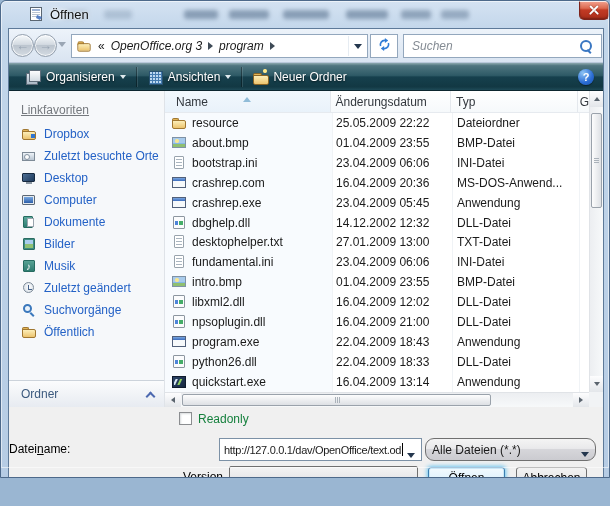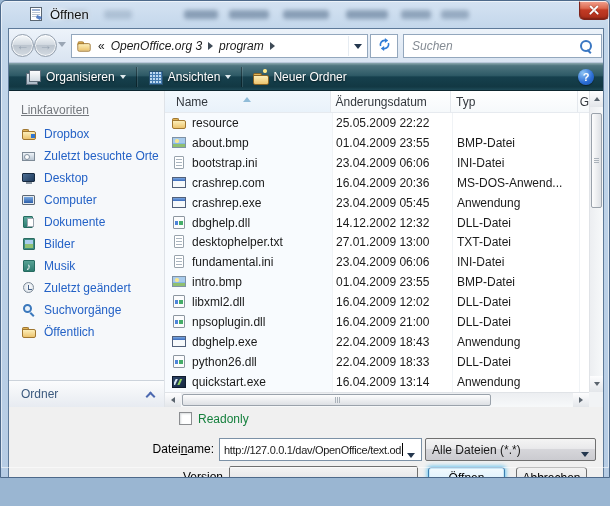--- a/index.html
+++ b/index.html
@@ -135,31 +135,31 @@
       background:linear-gradient(180deg,#fdfdfd,#dde0e4);}
   .hthumb::after{content:'';position:absolute;top:2px;bottom:2px;left:152px;width:5px;
       background:repeating-linear-gradient(90deg,#aab2ba 0 1px,transparent 1px 2px);}
 
   
   .bottom{position:absolute;left:0;right:0;bottom:0;height:83px;background:#f0f0f0;}
   .checkbox{position:absolute;left:170px;top:5px;width:13px;height:13px;background:#fff;
       border:1px solid #8b8d90;box-shadow:inset 1px 1px 2px #d9dcde;}
   .cb-label{position:absolute;left:189px;top:5px;color:#15803d;}
   .fld-label{position:absolute;color:#000;}
-  .lbl-filename{left:0;top:35px;width:205px;text-align:right;padding-left:32px;}
+  .lbl-filename{left:0;top:35px;width:205px;text-align:left;}
   .lbl-version{left:0;top:63px;width:214px;text-align:right;}
   .mn{text-decoration:underline;}
   .combo-edit{position:absolute;left:210px;top:31px;width:203px;height:23px;background:#fff;
       border:1px solid #7c91a6;display:flex;align-items:center;padding:0 18px 0 4px;}
   .combo-edit .val{font-size:11px;letter-spacing:-.3px;white-space:nowrap;overflow:hidden;}
   .caret-bar{width:1px;height:13px;background:#000;margin-left:1px;flex:none;}
   .combo{position:absolute;height:23px;border:1px solid #707070;border-radius:2px;
       background:linear-gradient(180deg,#f4f4f4 0,#e9e9eb 45%,#d6d6da 50%,#cbcbd0 100%);
       display:flex;align-items:center;padding:0 18px 0 6px;white-space:nowrap;}
-  .combo-type{left:416px;top:31px;width:171px;}
+  .combo-type{left:416px;top:31px;width:171px;border-radius:9px;}
   .combo-version{left:220px;top:59px;width:189px;}
   .combo-arrow{position:absolute;right:6px;top:9px;}
   .btn{position:absolute;top:60px;height:22px;border:1px solid #707070;border-radius:3px;
       background:linear-gradient(180deg,#f2f2f2 0,#ebebeb 45%,#dddddd 50%,#cfcfcf 100%);
       text-align:center;line-height:20px;color:#000;}
   .btn-open{left:419px;width:77px;border-color:#3c7fb1;
       box-shadow:0 0 4px 1px #6dc5ef,inset 0 0 0 1px #c9e8f7;
       background:linear-gradient(180deg,#f3fafe 0,#e4f4fd 45%,#cdeafa 50%,#bae2f7 100%);}
   .btn-cancel{left:507px;width:71px;}
   .grip{position:absolute;right:4px;bottom:3px;width:11px;height:11px;}
@@ -382,20 +382,21 @@
         </div>
       </div>
 
       <div class="rows">
         <div class="row">
           <span class="cell-name">
               <i class="ic ic-folder"></i>
               <span>resource</span>
             </span>
           <span class="cell-date">25.05.2009 22:22</span>
+          <span class="cell-type">Dateiordner</span>
         </div>
         <div class="row">
           <span class="cell-name">
               <i class="ic ic-image"></i>
               <span>about.bmp</span>
             </span>
           <span class="cell-date">01.04.2009 23:55</span>
           <span class="cell-type">BMP-Datei</span>
         </div>
         <div class="row">
@@ -466,21 +467,21 @@
           <span class="cell-name">
               <i class="ic ic-dll"></i>
               <span>npsoplugin.dll</span>
             </span>
           <span class="cell-date">16.04.2009 21:00</span>
           <span class="cell-type">DLL-Datei</span>
         </div>
         <div class="row">
           <span class="cell-name">
               <i class="ic ic-app"></i>
-              <span>dbghelp.exe</span>
+              <span>program.exe</span>
             </span>
           <span class="cell-date">22.04.2009 18:43</span>
           <span class="cell-type">Anwendung</span>
         </div>
         <div class="row">
           <span class="cell-name">
               <i class="ic ic-dll"></i>
               <span>python26.dll</span>
             </span>
           <span class="cell-date">22.04.2009 18:33</span>

